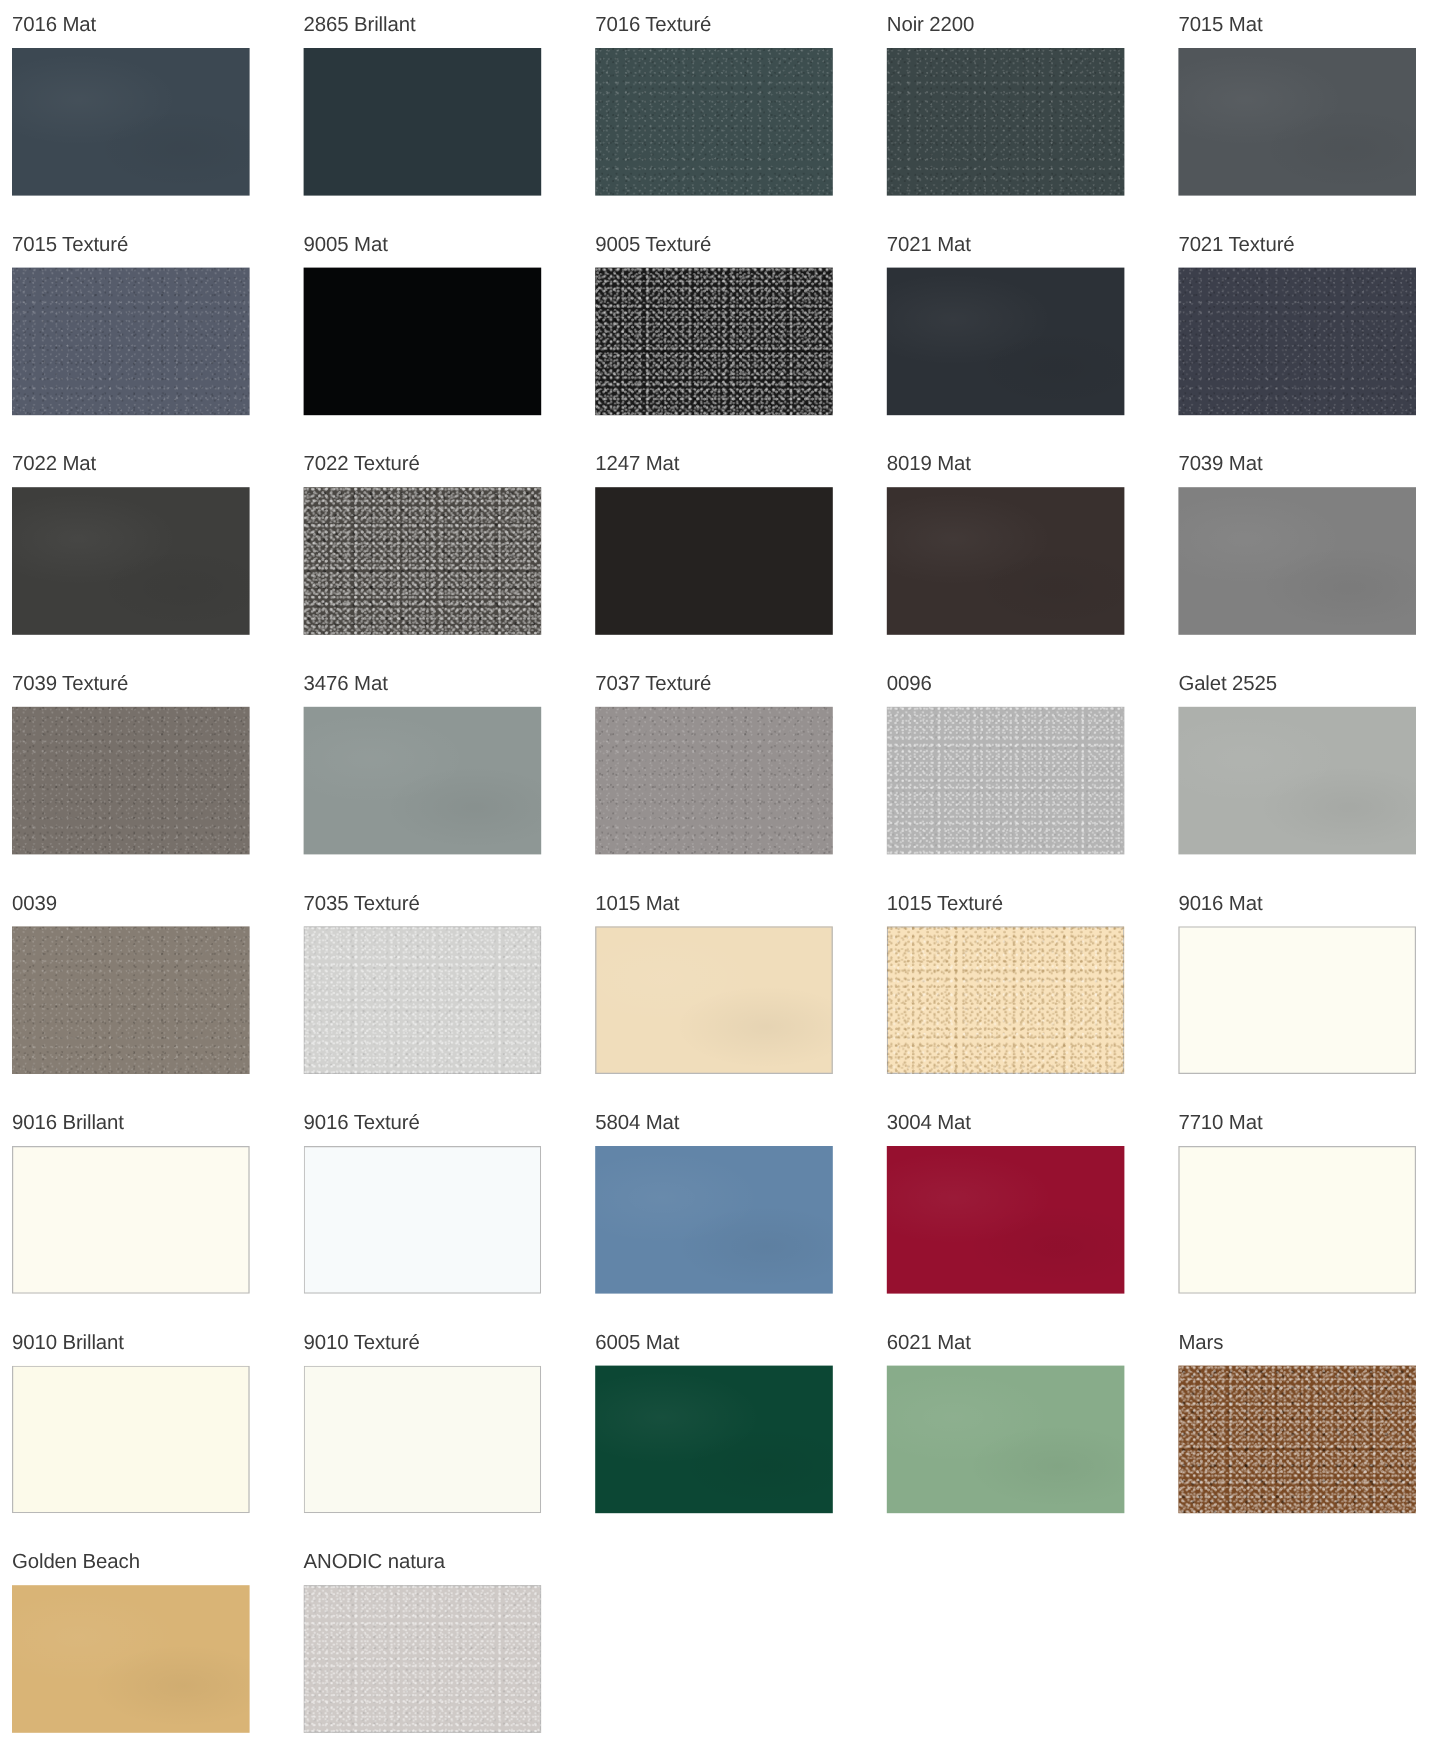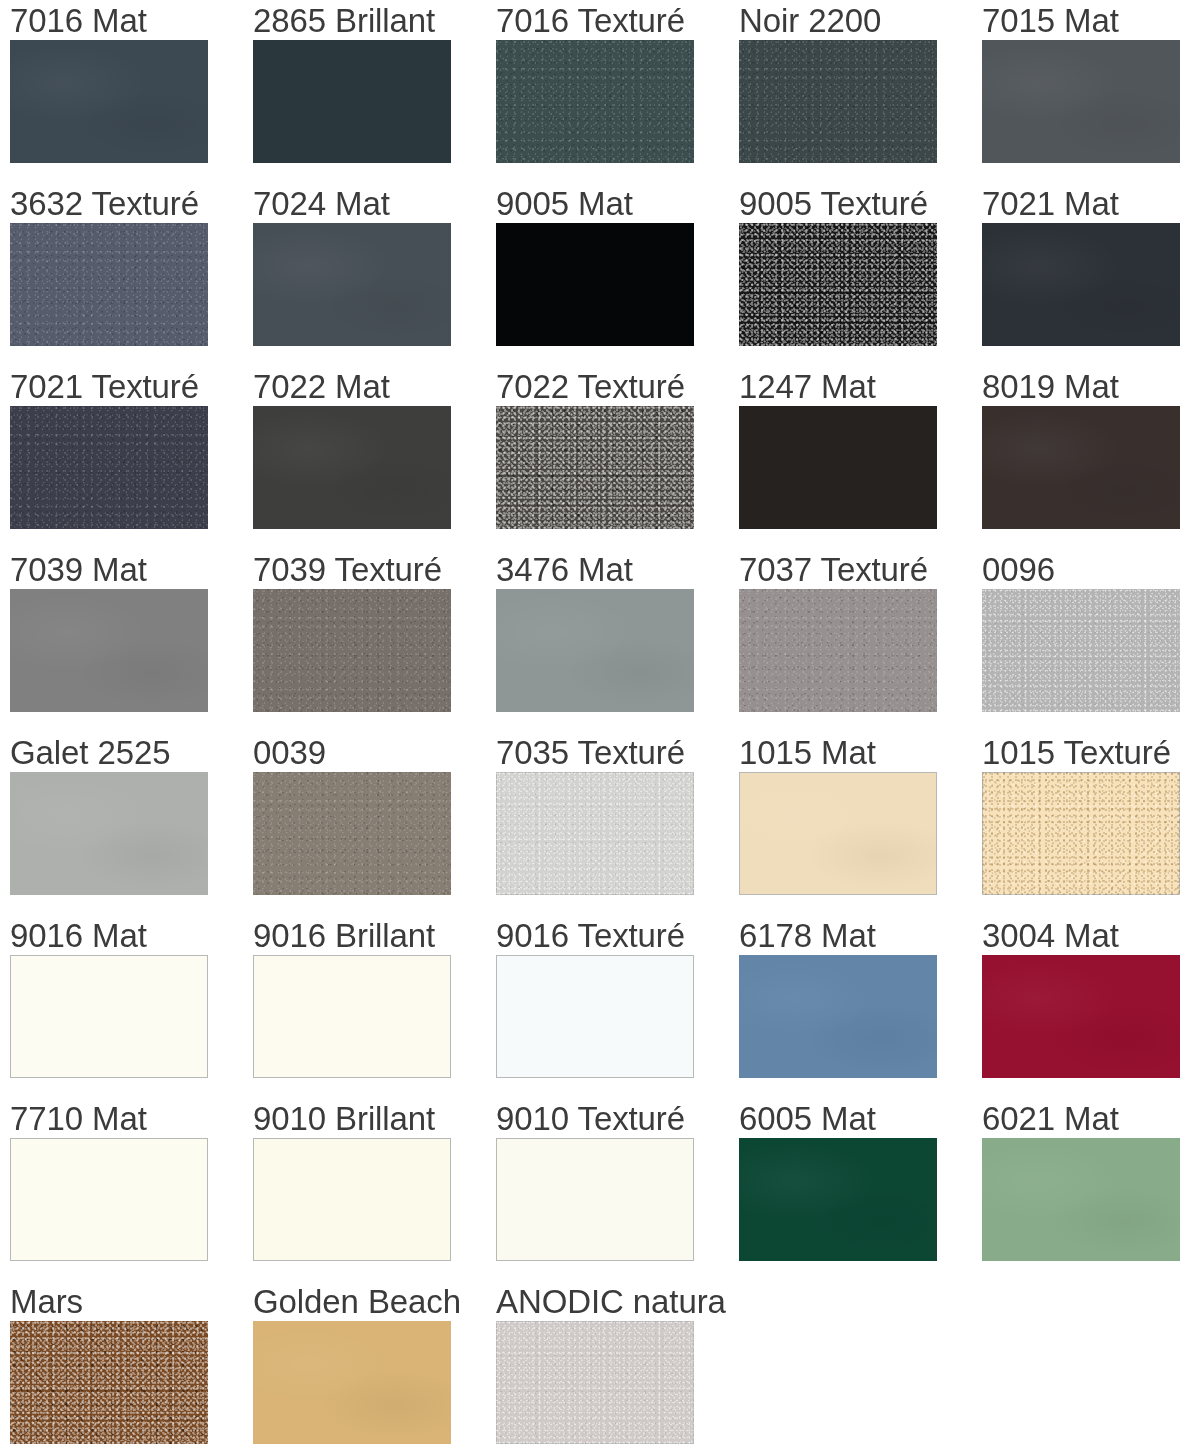--- a/index.html
+++ b/index.html
@@ -24,21 +24,21 @@
 
   .swatch-cell {
     position: relative;
     width: 243px;
     height: 183px;
   }
 
   .swatch-label {
     display: block;
     font-family: "Liberation Sans", sans-serif;
-    font-size: 33px;
+    font-size: 17px;
     line-height: 30px;
     color: #3b3b3b;
     letter-spacing: -0.1px;
     height: 40px;
     padding-top: 6px;
     white-space: nowrap;
     overflow: visible;
   }
 
   .swatch-chip {
@@ -154,29 +154,23 @@
         <span class="tex tex-fine"></span>
       </div>
     </div>
     <div class="swatch-cell">
       <span class="swatch-label">7015 Mat</span>
       <div class="swatch-chip" style="background-color: rgb(81, 86, 90);">
         <span class="tex tex-cloud"></span>
       </div>
     </div>
     <div class="swatch-cell">
-      <span class="swatch-label">3632 Texturé</span>
+      <span class="swatch-label">7015 Texturé</span>
       <div class="swatch-chip" style="background-color: rgb(86, 92, 107);">
         <span class="tex tex-fine"></span>
-      </div>
-    </div>
-    <div class="swatch-cell">
-      <span class="swatch-label">7024 Mat</span>
-      <div class="swatch-chip" style="background-color: rgb(71, 79, 86);">
-        <span class="tex tex-cloud"></span>
       </div>
     </div>
     <div class="swatch-cell">
       <span class="swatch-label">9005 Mat</span>
       <div class="swatch-chip" style="background-color: rgb(5, 6, 7);"></div>
     </div>
     <div class="swatch-cell">
       <span class="swatch-label">9005 Texturé</span>
       <div class="swatch-chip" style="background-color: rgb(25, 25, 25);">
         <span class="tex tex-coarse"></span>
@@ -282,21 +276,21 @@
     </div>
     <div class="swatch-cell">
       <span class="swatch-label">9016 Brillant</span>
       <div class="swatch-chip bordered" style="background-color: rgb(253, 251, 240);"></div>
     </div>
     <div class="swatch-cell">
       <span class="swatch-label">9016 Texturé</span>
       <div class="swatch-chip bordered" style="background-color: rgb(247, 250, 251);"></div>
     </div>
     <div class="swatch-cell">
-      <span class="swatch-label">6178 Mat</span>
+      <span class="swatch-label">5804 Mat</span>
       <div class="swatch-chip" style="background-color: rgb(98, 133, 168);">
         <span class="tex tex-cloud"></span>
       </div>
     </div>
     <div class="swatch-cell">
       <span class="swatch-label">3004 Mat</span>
       <div class="swatch-chip" style="background-color: rgb(150, 16, 47);">
         <span class="tex tex-cloud"></span>
       </div>
     </div>

